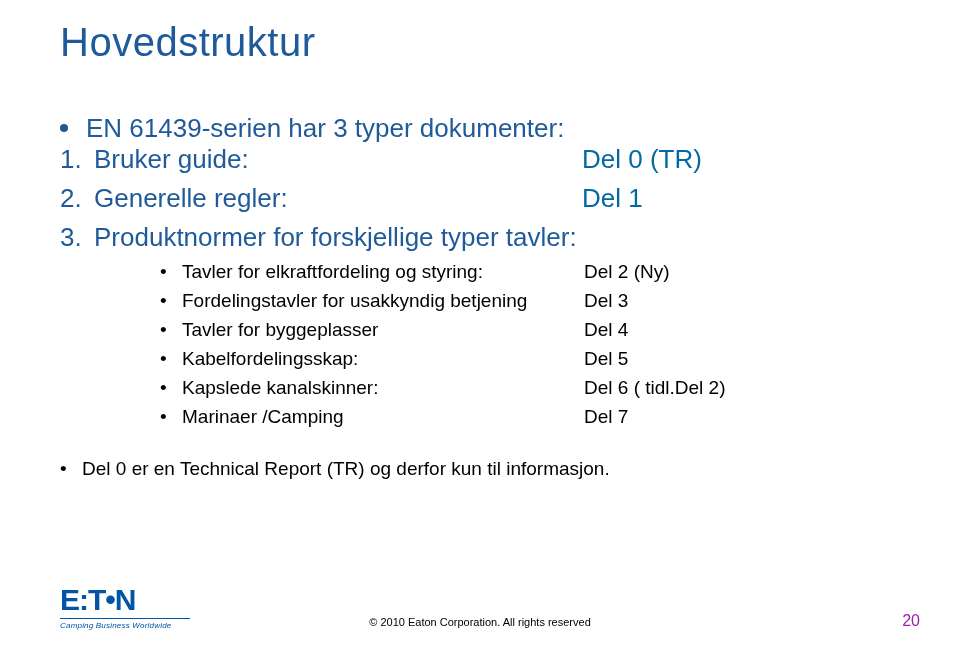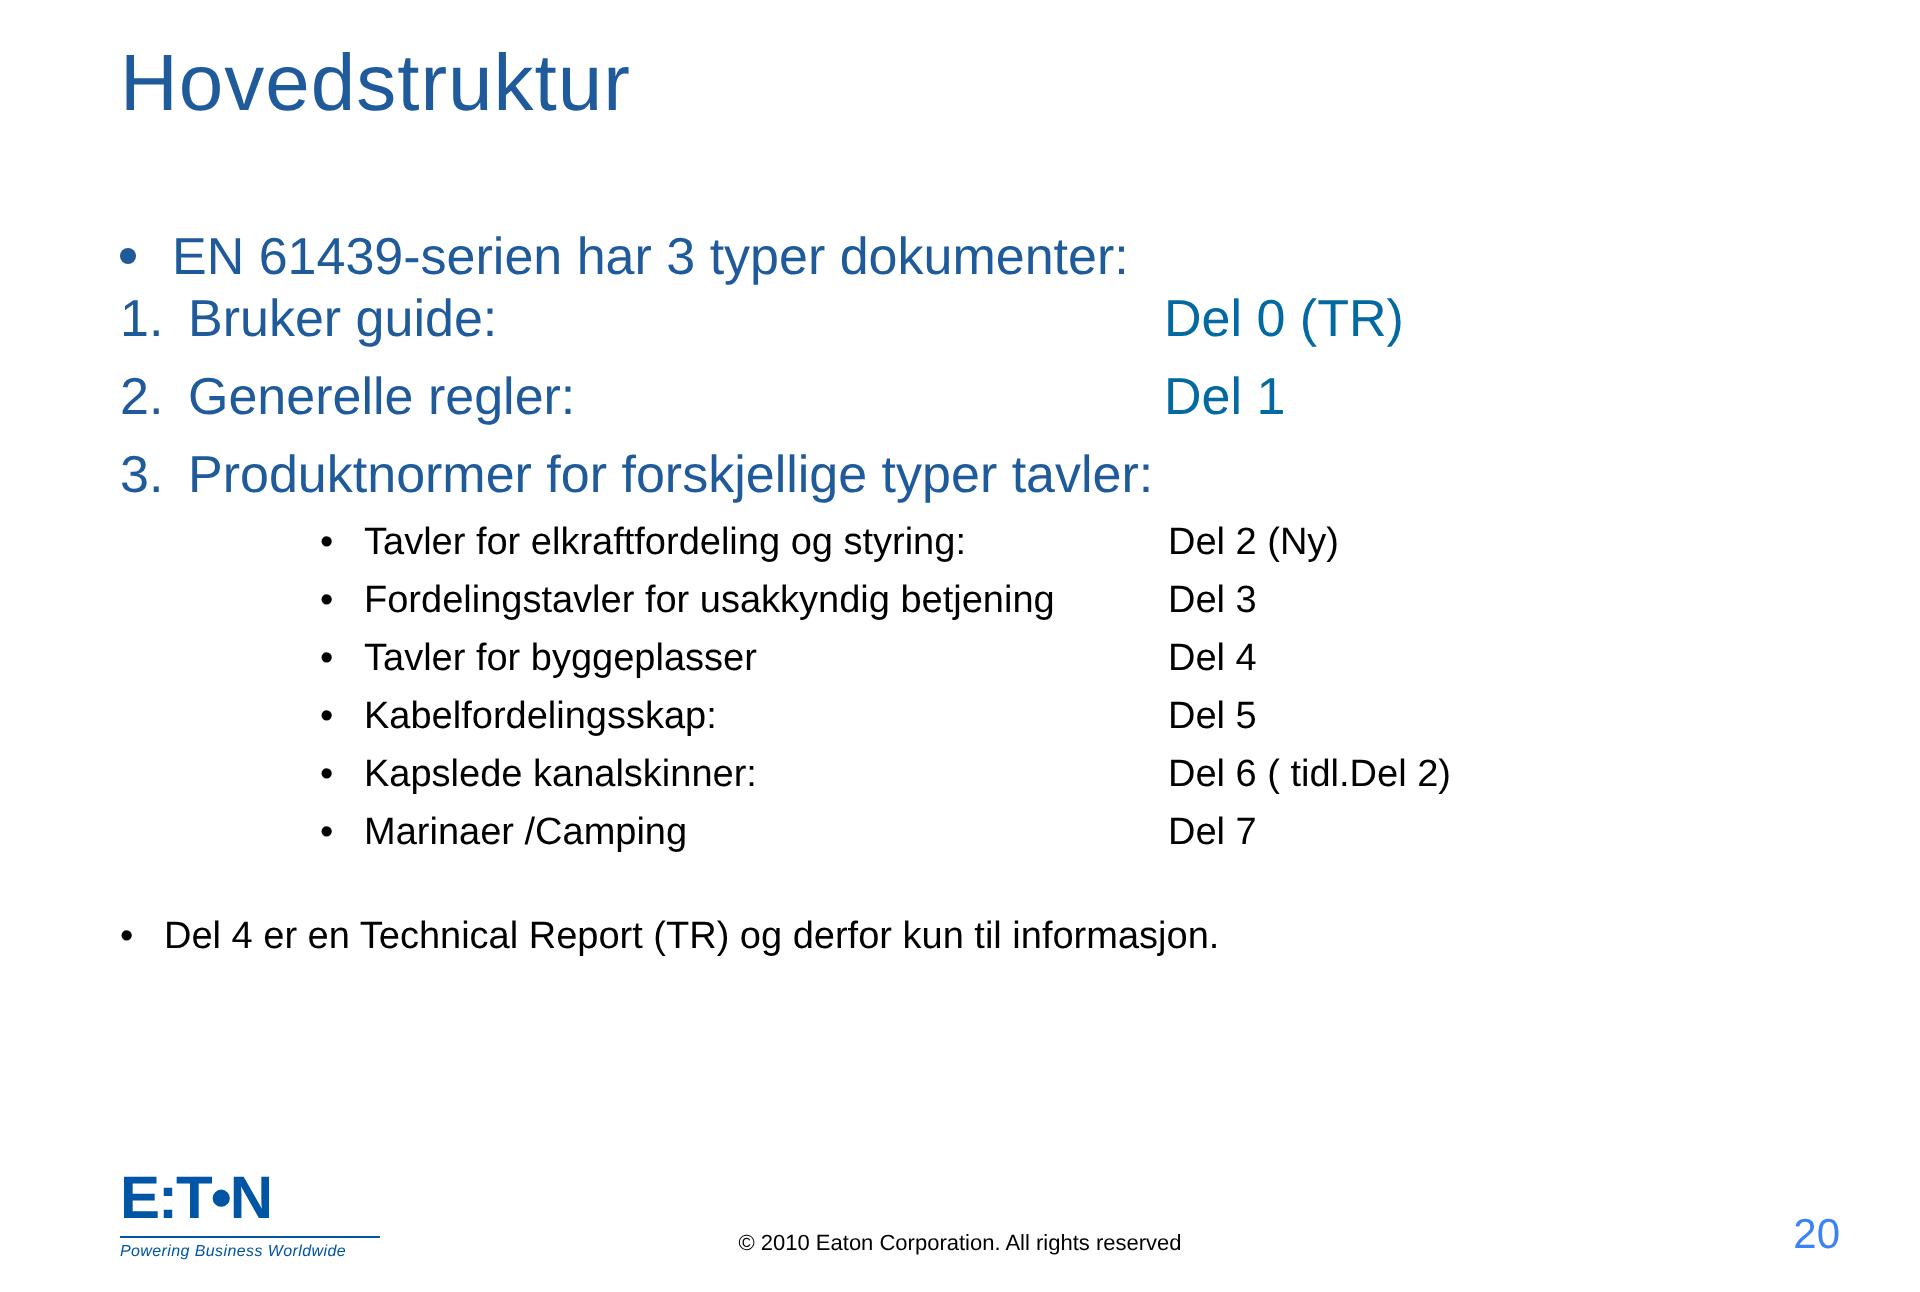--- a/index.html
+++ b/index.html
@@ -136,22 +136,22 @@
   }
   .copyright {
     font-size: 11px;
     color: #000;
     position: absolute;
     left: 50%;
     transform: translateX(-50%);
     bottom: 2px;
   }
   .pagenum {
-    font-size: 21px;
-    color: #3b82f6;
+    font-size: 16px;
+    color: #a21caf;
   }
 </style>
 </head>
 <body>
 
 <div class="slide">
 
   <div class="title-row">
     <span class="title-part">Hovedstruktur</span>
   </div>
@@ -206,26 +206,26 @@
     </li>
     <li>
       <span class="sb">•</span>
       <span class="slabel">Marinaer /Camping</span>
       <span class="sval">Del 7</span>
     </li>
   </ul>
 
   <div class="footer-note">
     <span class="sb">•</span>
-    <span>Del 4 er en Technical Report (TR) og derfor kun til informasjon.</span>
+    <span>Del 0 er en Technical Report (TR) og derfor kun til informasjon.</span>
   </div>
 
   <div class="footer">
     <div class="logo">
       <span class="logo-main">E:T•N</span>
       <span class="logo-sep"></span>
-      <span class="logo-tag">Powering Business Worldwide</span>
+      <span class="logo-tag">Camping Business Worldwide</span>
     </div>
     <div class="copyright">© 2010 Eaton Corporation. All rights reserved</div>
     <div class="pagenum">20</div>
   </div>
 
 </div>
 
 </body></html>

